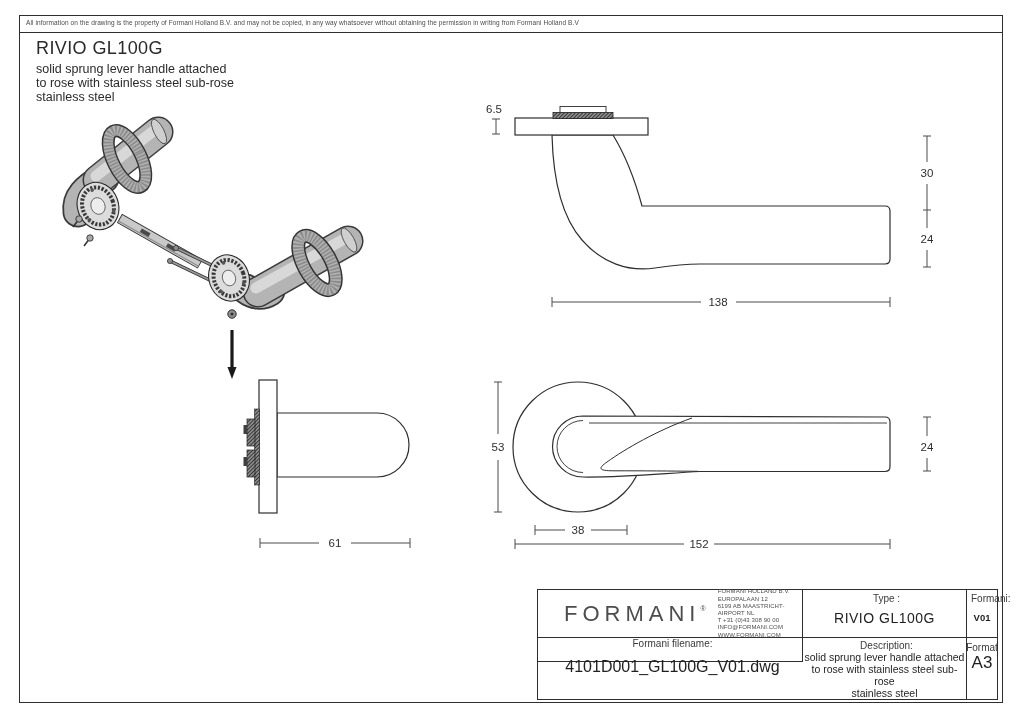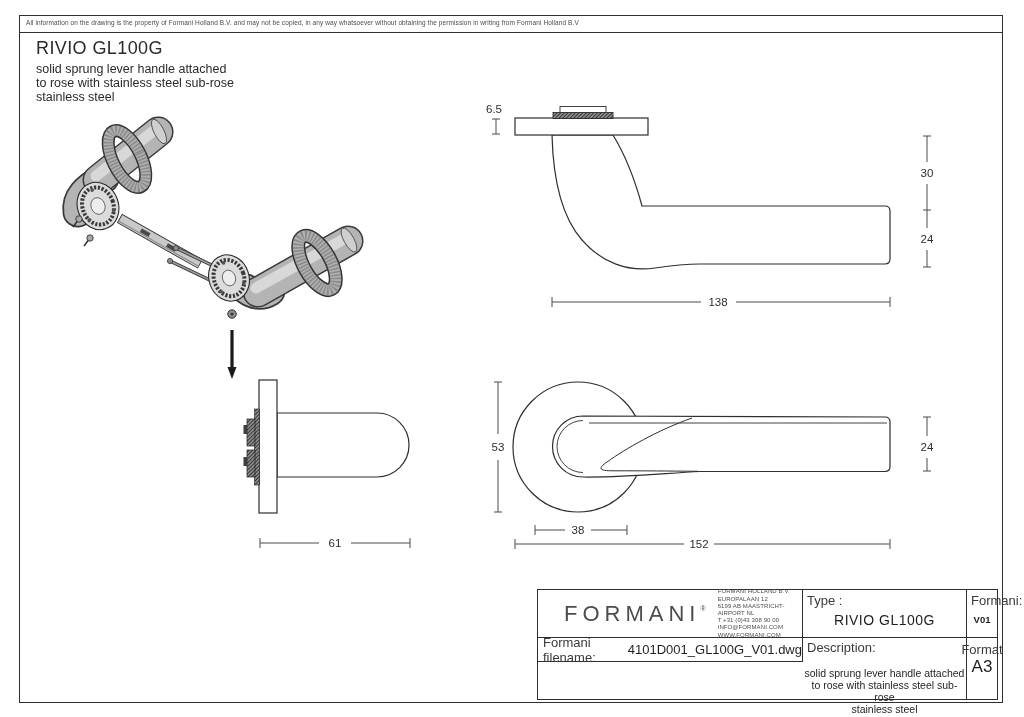--- a/index.html
+++ b/index.html
@@ -18,28 +18,28 @@
   
   .tblock{position:absolute;left:537px;top:589px;width:461px;height:111px;
     display:grid;grid-template-columns:265px 164px 30px;grid-template-rows:48px 24px 21px 16px;
     border:1.2px solid #2e2e2e;box-sizing:border-box;background:#fff;}
   .cell{position:relative;box-sizing:border-box;border-color:#2e2e2e;}
   .br{border-right:1px solid #2e2e2e;} .bb{border-bottom:1px solid #2e2e2e;}
   .logo-cell{display:flex;align-items:center;}
   .logo{font-size:22px;letter-spacing:5px;color:#4d4d4d;margin-left:26px;white-space:nowrap;}
   .logo sup{font-size:7px;letter-spacing:0;vertical-align:10px;}
   .company{font-size:6px;line-height:7.2px;color:#4d4d4d;margin-left:12px;letter-spacing:.1px;}
-  .small-label{font-size:13px;color:#3a3a3a;}
+  .small-label{font-size:10px;color:#3a3a3a;text-align:center;}
   .type-cell,.version-cell{display:flex;flex-direction:column;}
   .type-cell .small-label,.version-cell .small-label{padding:3px 0 0 4px;}
   .type-value{flex:1;display:flex;align-items:center;justify-content:center;font-size:14px;letter-spacing:.5px;color:#1f1f1f;padding-bottom:6px;}
   .version-value{flex:1;display:flex;align-items:center;justify-content:center;font-size:9.5px;color:#1f1f1f;padding-bottom:6px;font-weight:bold;}
-  .row-cell{display:flex;align-items:center;padding-left:5px;gap:9px;}
-  .row-value{font-size:13px;color:#1f1f1f;}
-  .desc-cell{display:flex;flex-direction:column;gap:12px;}
+  .row-cell{display:flex;align-items:center;padding-left:5px;gap:9px;flex-direction:column;}
+  .row-value{font-size:16px;color:#1f1f1f;}
+  .desc-cell{display:flex;flex-direction:column;}
   .desc-cell .small-label{padding:2px 0 0 4px;}
   .desc-lines{text-align:center;font-size:10.5px;line-height:12px;color:#1f1f1f;margin-top:0;}
   .format-cell{display:flex;flex-direction:column;align-items:center;}
   .format-cell .small-label{padding-top:4px;}
   .format-value{font-size:17px;color:#1f1f1f;}
 </style>
 </head>
 <body>
 
 <div class="page-border"></div>

